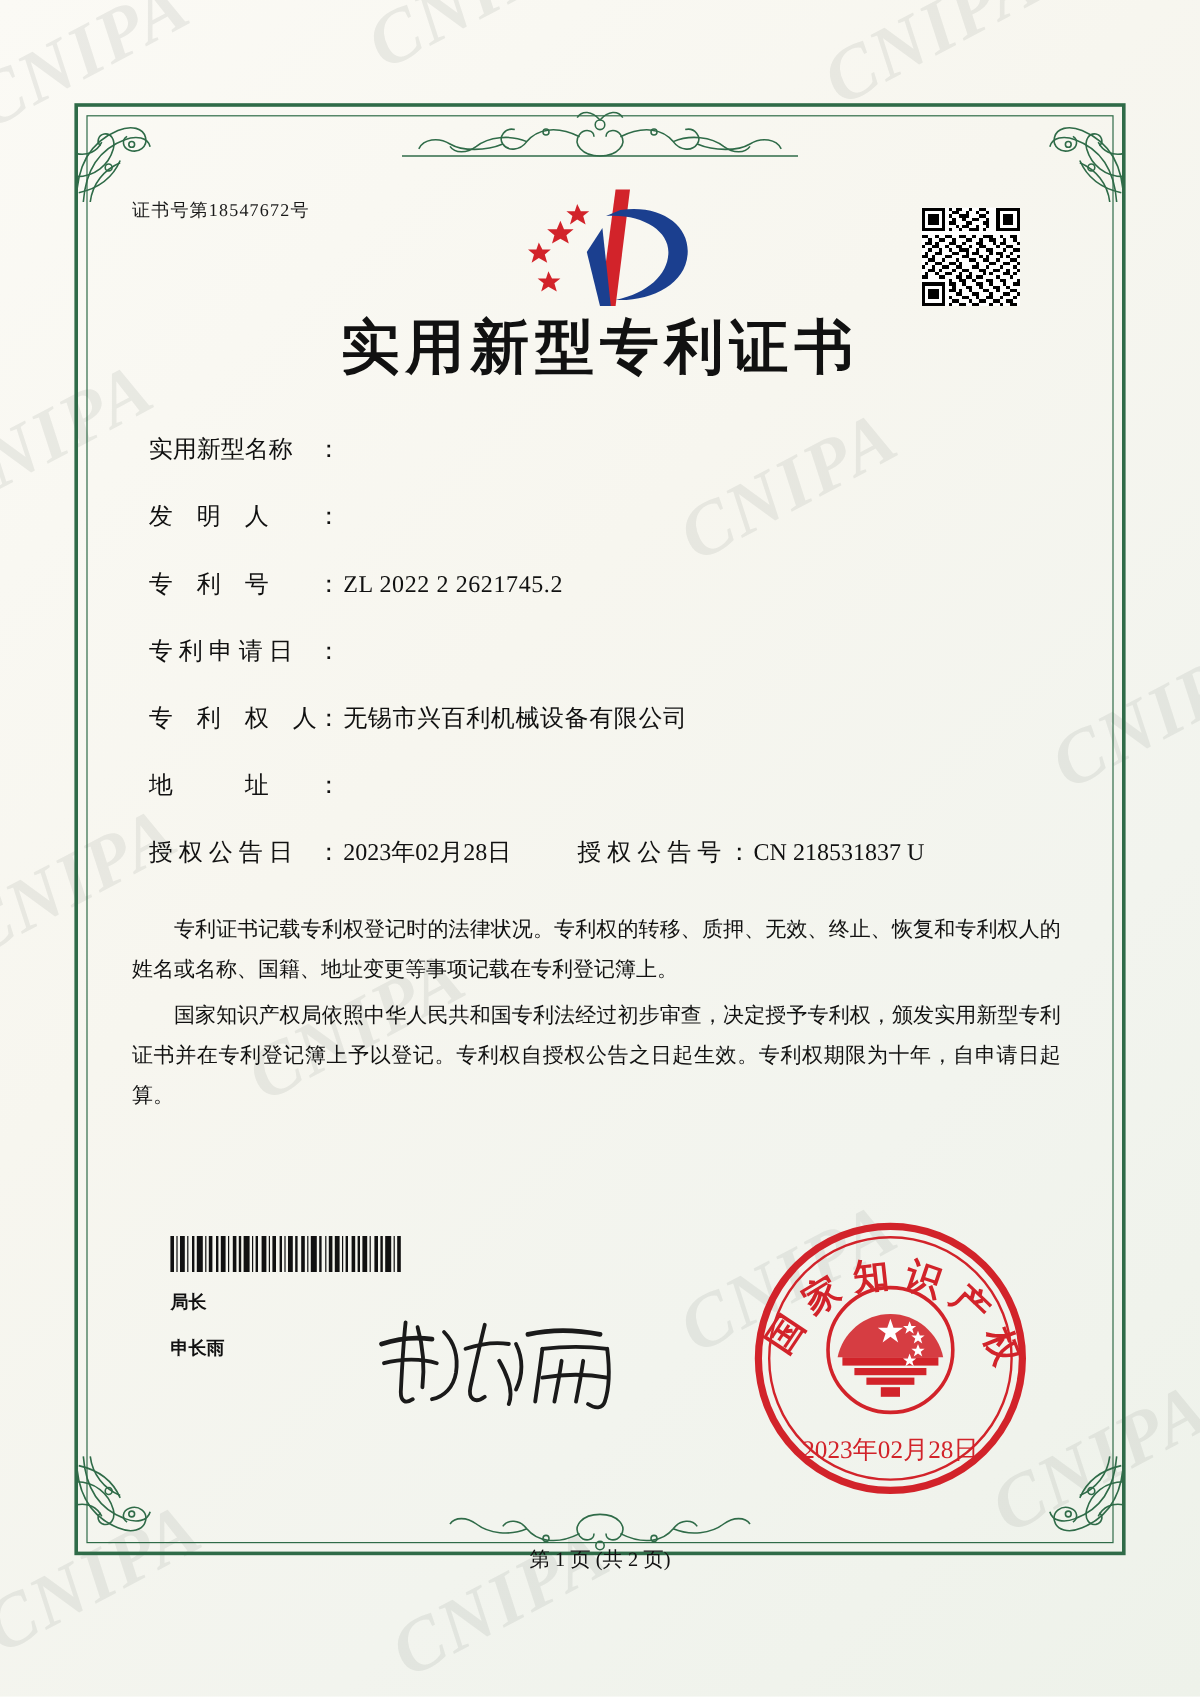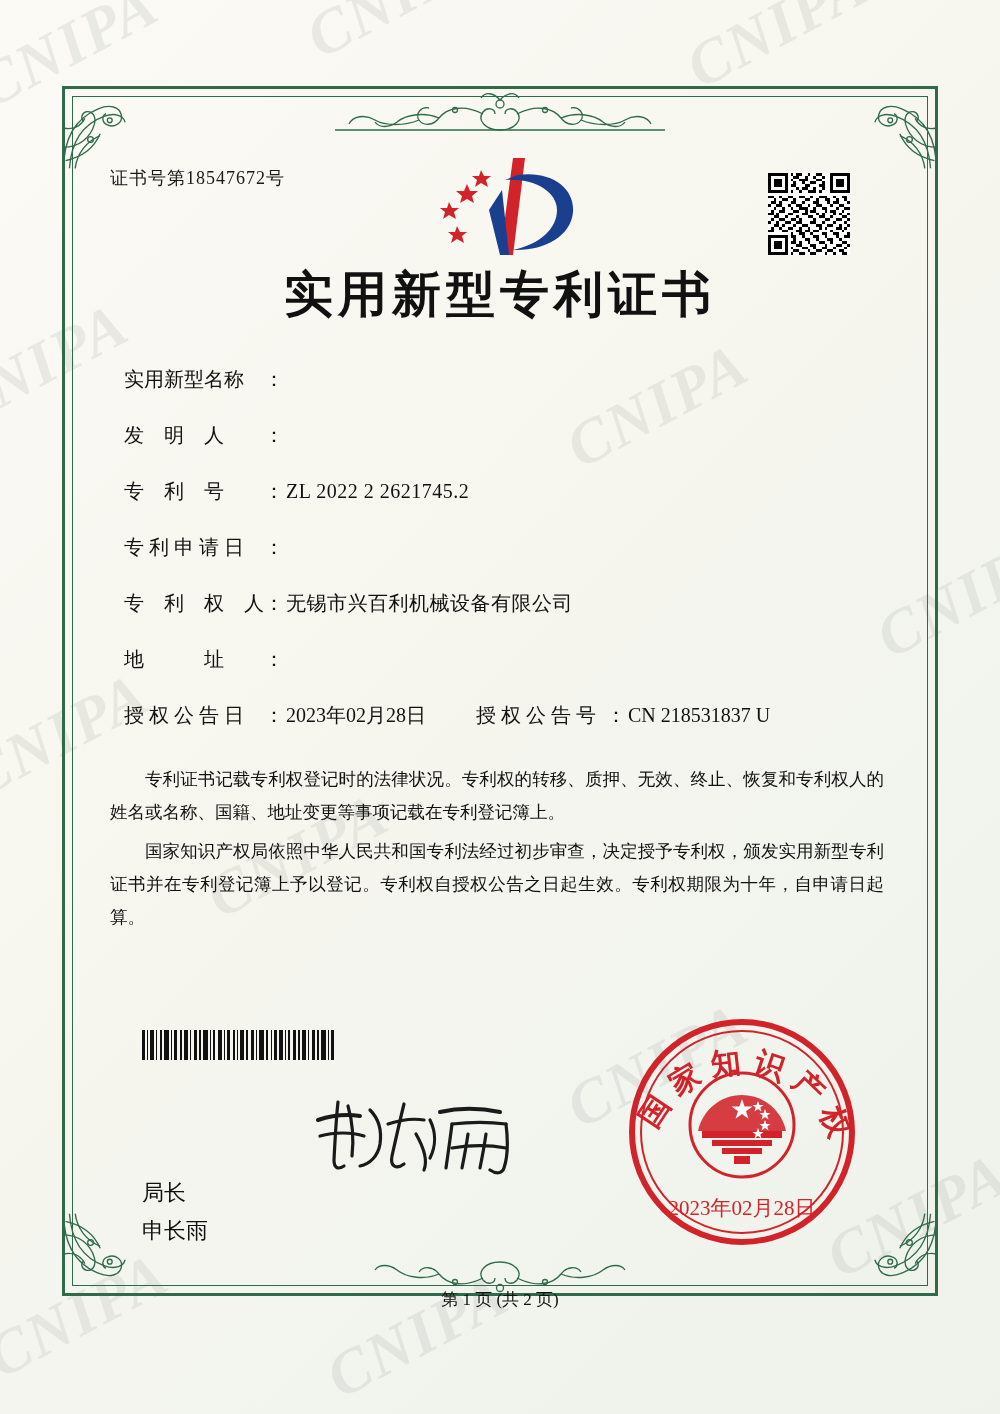--- a/index.html
+++ b/index.html
@@ -75,21 +75,21 @@
   .bottom-scroll svg { width: 100%; height: 100%; display: block; }
 
   
   .content {
     position: absolute;
     left: 110px;
     top: 140px;
     width: 780px;
   }
   .cert-no {
-    font-size: 18px;
+    font-size: 15px;
     color: #1a1a1a;
     letter-spacing: 1px;
     margin-top: 26px;
   }
   .logo {
     position: absolute;
     left: 50%;
     top: 150px;
     transform: translateX(-50%);
     width: 190px;
@@ -142,21 +142,21 @@
     letter-spacing: 0.5px;
   }
   .field .val.mono {
     font-family: "Liberation Serif", serif;
   }
   .field.two .val2-label {
     margin-left: 50px;
     width: 130px;
     flex: 0 0 auto;
     display: flex;
-    justify-content: flex-start;
+    justify-content: center;
   }
   .paras {
     margin-top: 34px;
     font-size: 17.5px;
     line-height: 33px;
     color: #111;
     text-align: justify;
     padding-right: 6px;
   }
   .paras p {
@@ -177,25 +177,25 @@
   .barcode i {
     display: block;
     background: #111;
     height: 100%;
   }
 
   
   .sig-block {
     position: absolute;
     left: 142px;
-    top: 1174px;
-    font-size: 22px;
+    top: 1067px;
+    font-size: 15px;
     color: #111;
     line-height: 38px;
-    font-weight: normal;
+    font-weight: bold;
   }
   .sig-script {
     position: absolute;
     left: 300px;
     top: 1090px;
     width: 250px;
     height: 90px;
   }
   .sig-script svg { width: 100%; height: 100%; display: block; }
 

